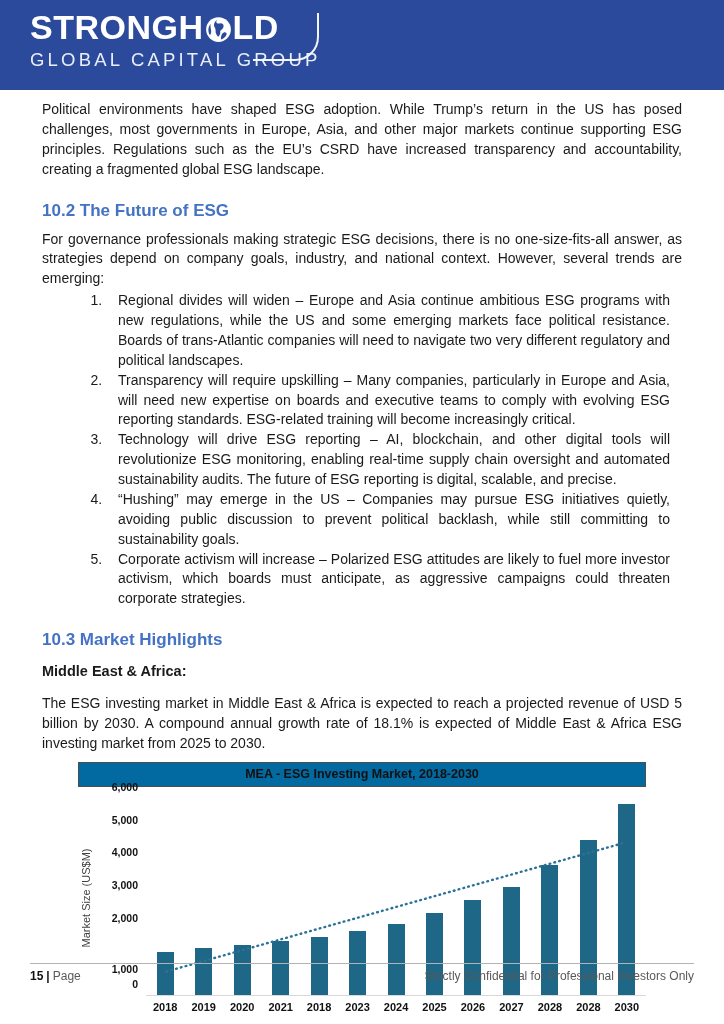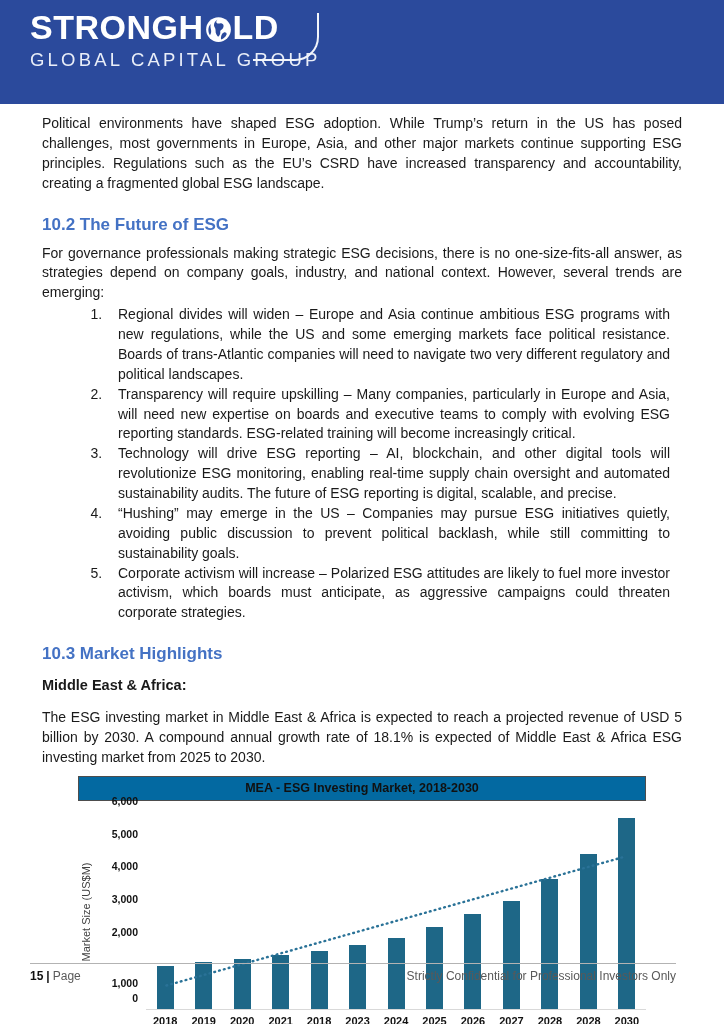--- a/index.html
+++ b/index.html
@@ -1,20 +1,20 @@
 <!DOCTYPE html>
 <html><head>
 <meta charset="utf-8">
 <style>
   * { margin:0; padding:0; box-sizing:border-box; }
   html,body { width:724px; height:1024px; background:#ffffff; overflow:hidden;
     font-family:"Liberation Sans", sans-serif; color:#1a1a1a; position:relative; }
 
   
-  .header { height:104px; background:#2B4A9C; position:relative; padding:10px 0 0 30px; }
+  .header { height:90px; background:#2B4A9C; position:relative; padding:10px 0 0 30px; }
   .brand { color:#ffffff; font-size:34px; font-weight:800; letter-spacing:0.5px; line-height:1.05;
            display:flex; align-items:center; }
   .brand .globe { width:27px; height:27px; margin:0 1px; display:inline-block; }
   .brand-sub { color:#e9eef8; font-size:18.5px; font-weight:400; letter-spacing:3.2px; margin-top:3px; }
   .bracket { position:absolute; left:253px; top:13px; width:66px; height:48px;
              border-right:2.5px solid #f2f5fb; border-bottom:2.5px solid #f2f5fb;
              border-bottom-right-radius:24px; }
 
   
   .page { padding:10px 42px 0 42px; }
@@ -40,21 +40,21 @@
   .plot-col { flex:1; }
   .plot { position:relative; height:197px; border-bottom:1px solid #d9d9d9; }
   .bars { display:flex; height:100%; align-items:flex-end; }
   .bar-col { flex:1; display:flex; justify-content:center; }
   .bar { width:17px; }
   svg.trend { position:absolute; left:0; top:0; width:100%; height:100%; overflow:visible; }
   .x-labels { display:flex; padding-top:5px; }
   .x-labels div { flex:1; text-align:center; font-size:11px; font-weight:700; color:#111; }
 
   
-  .footer { position:absolute; left:30px; right:48px; top:963px;
+  .footer { position:absolute; left:30px; right:30px; top:963px;
             border-top:1px solid #b3b3b3; padding-top:5px;
             display:flex; justify-content:space-between; font-size:12px; }
   .footer .pg-num { font-weight:700; color:#111; }
   .footer .pg-sep { font-weight:700; color:#111; padding:0 3px; }
   .footer .pg-word, .footer .conf { color:#595959; }
 </style>
 </head>
 <body>
 
 <div class="header">

